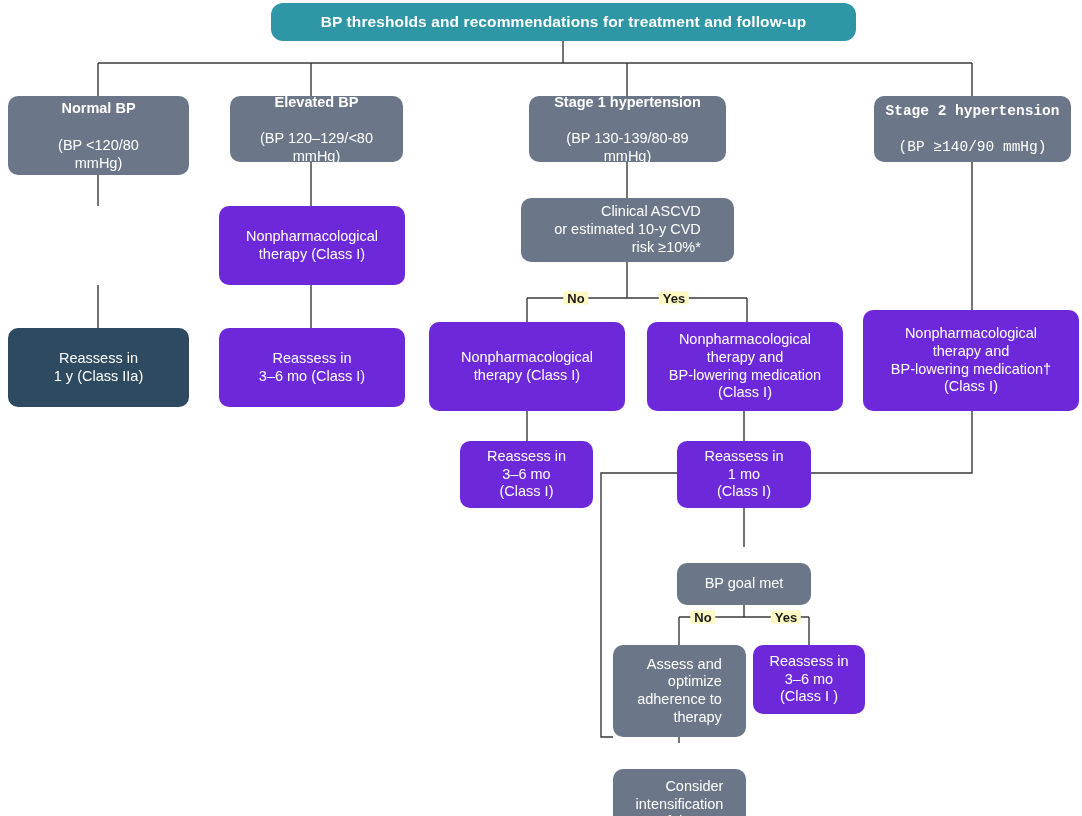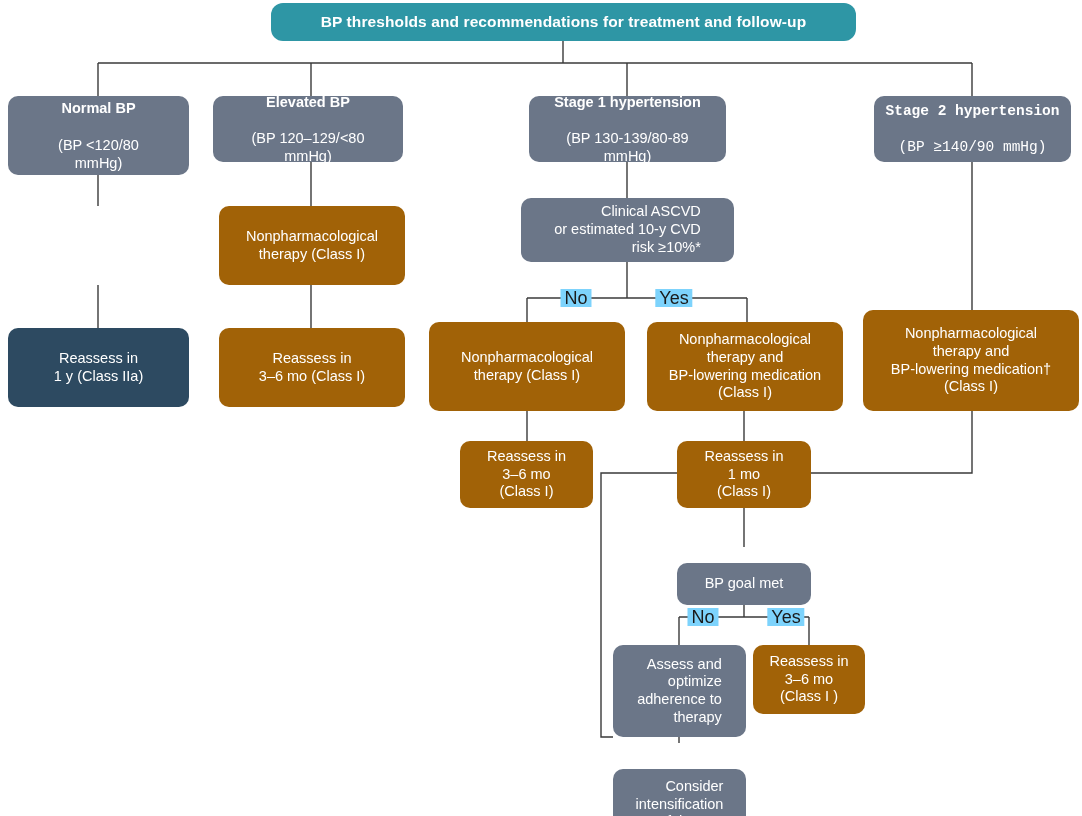--- a/index.html
+++ b/index.html
@@ -48,44 +48,45 @@
     background: #6b7688;
     font-size: 14.5px;
     text-align: right;
   }
   .slate-head {
     background: #6b7688;
     font-size: 14.5px;
     line-height: 1.25;
   }
   .teal {
-    background: #a16207;
+    background: #6d28d9;
     font-size: 14.5px;
   }
   .navy {
     background: #2d4a61;
     font-size: 14.5px;
   }
   .head-title {
     font-weight: bold;
     display: block;
   }
   .head-sub {
     display: block;
     font-weight: normal;
   }
   .branch-label {
     position: absolute;
-    font-size: 18px;
+    font-size: 13px;
     color: #1a1a1a;
-    background: #7dd3fc;
+    background: #fef9c3;
     padding: 0 4px;
     line-height: 1;
     transform: translate(-50%, -50%);
     font-family: "Liberation Sans", "DejaVu Sans", sans-serif;
+    font-weight: bold;
   }
 </style>
 </head>
 <body>
 
 <div id="canvas">
 
   <svg id="connectors" viewBox="0 0 1082 816" xmlns="http://www.w3.org/2000/svg">
     <g stroke="#3a3a3a" stroke-width="1.4" fill="none" shape-rendering="geometricPrecision">
 
@@ -135,21 +136,21 @@
   <div class="node title-node" style="left:271px; top:3px; width:585px; height:38px;">BP thresholds and recommendations for treatment and follow-up</div>
 
   <div class="node slate-head" style="left:8px; top:96px; width:181px; height:79px;">
     <div>
       <span class="head-title">Normal BP</span>
       <span class="head-sub">(BP &lt;120/80
 mmHg)</span>
     </div>
   </div>
 
-  <div class="node slate-head" style="left:213px; top:96px; width:190px; height:66px;">
+  <div class="node slate-head" style="left:230px; top:96px; width:173px; height:66px;">
     <div>
       <span class="head-title">Elevated BP</span>
       <span class="head-sub">(BP 120–129/&lt;80
 mmHg)</span>
     </div>
   </div>
 
   <div class="node slate-head" style="left:529px; top:96px; width:197px; height:66px;">
     <div>
       <span class="head-title">Stage 1 hypertension</span>

